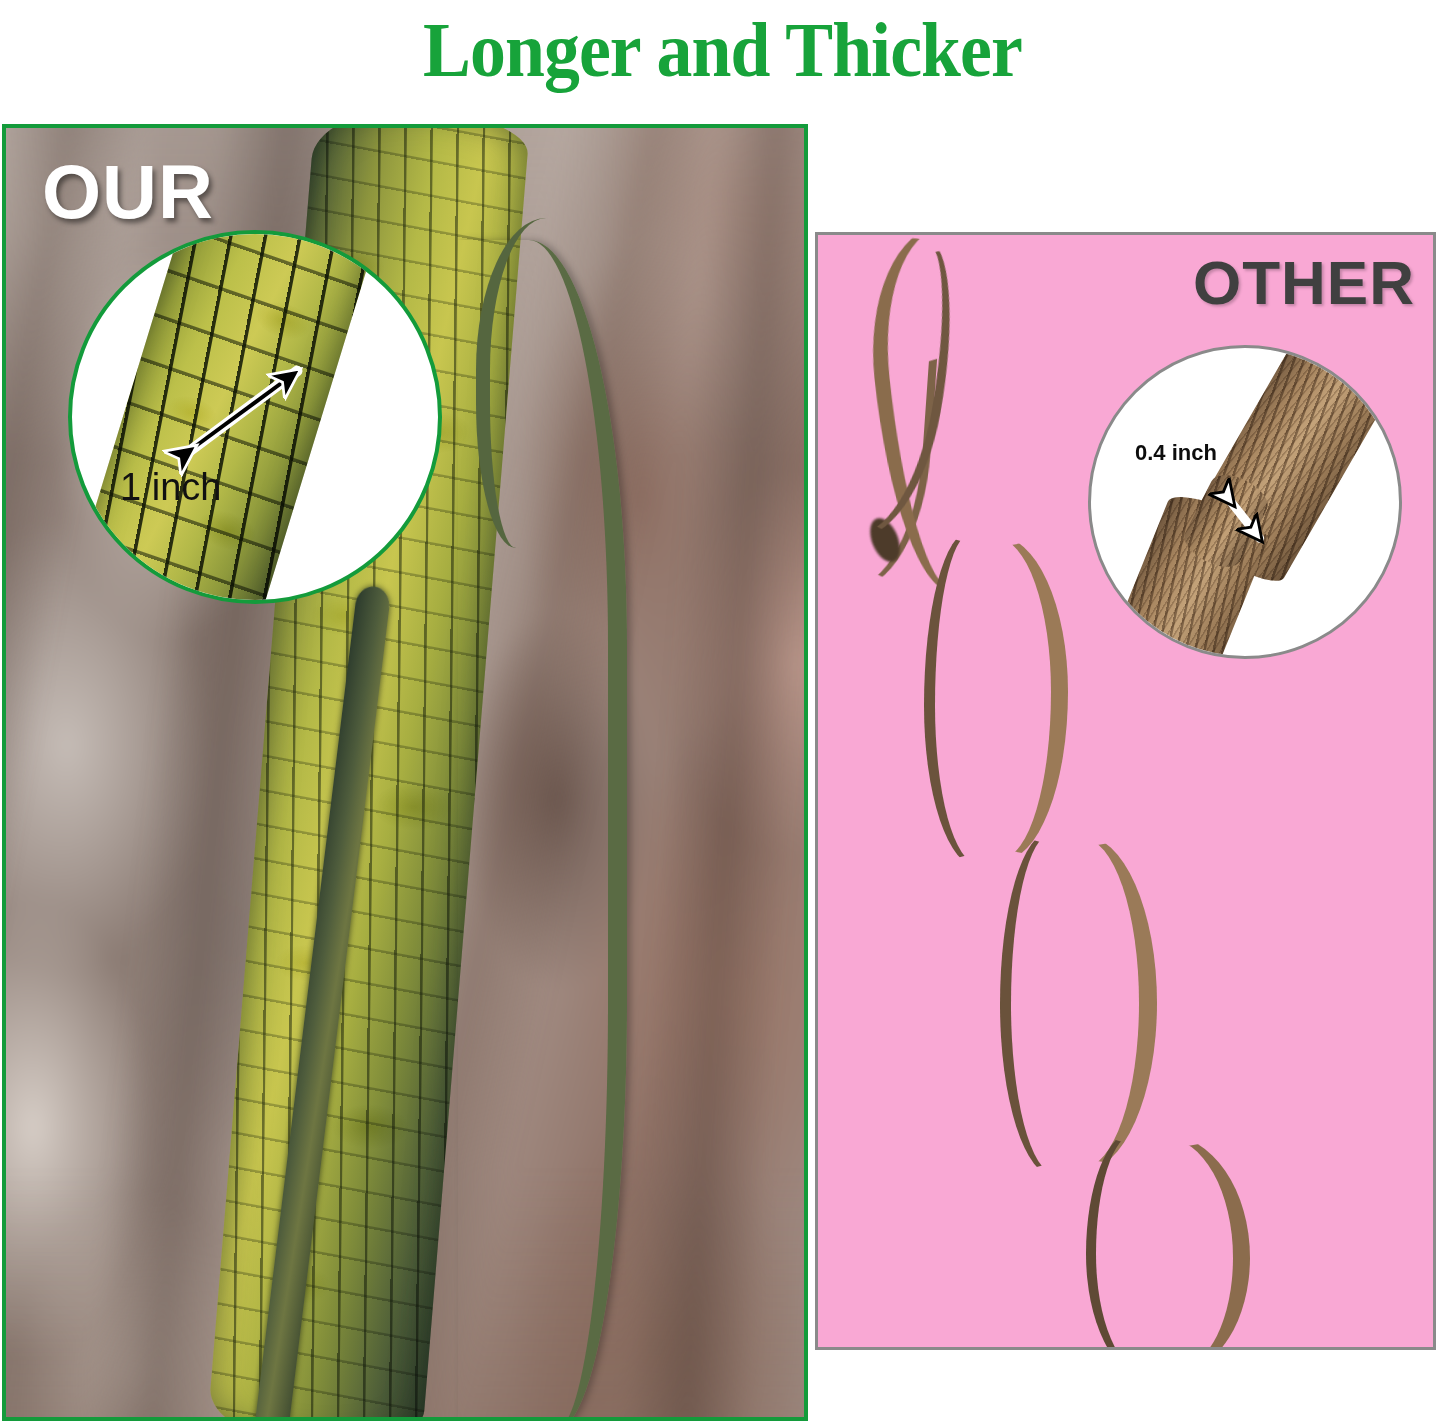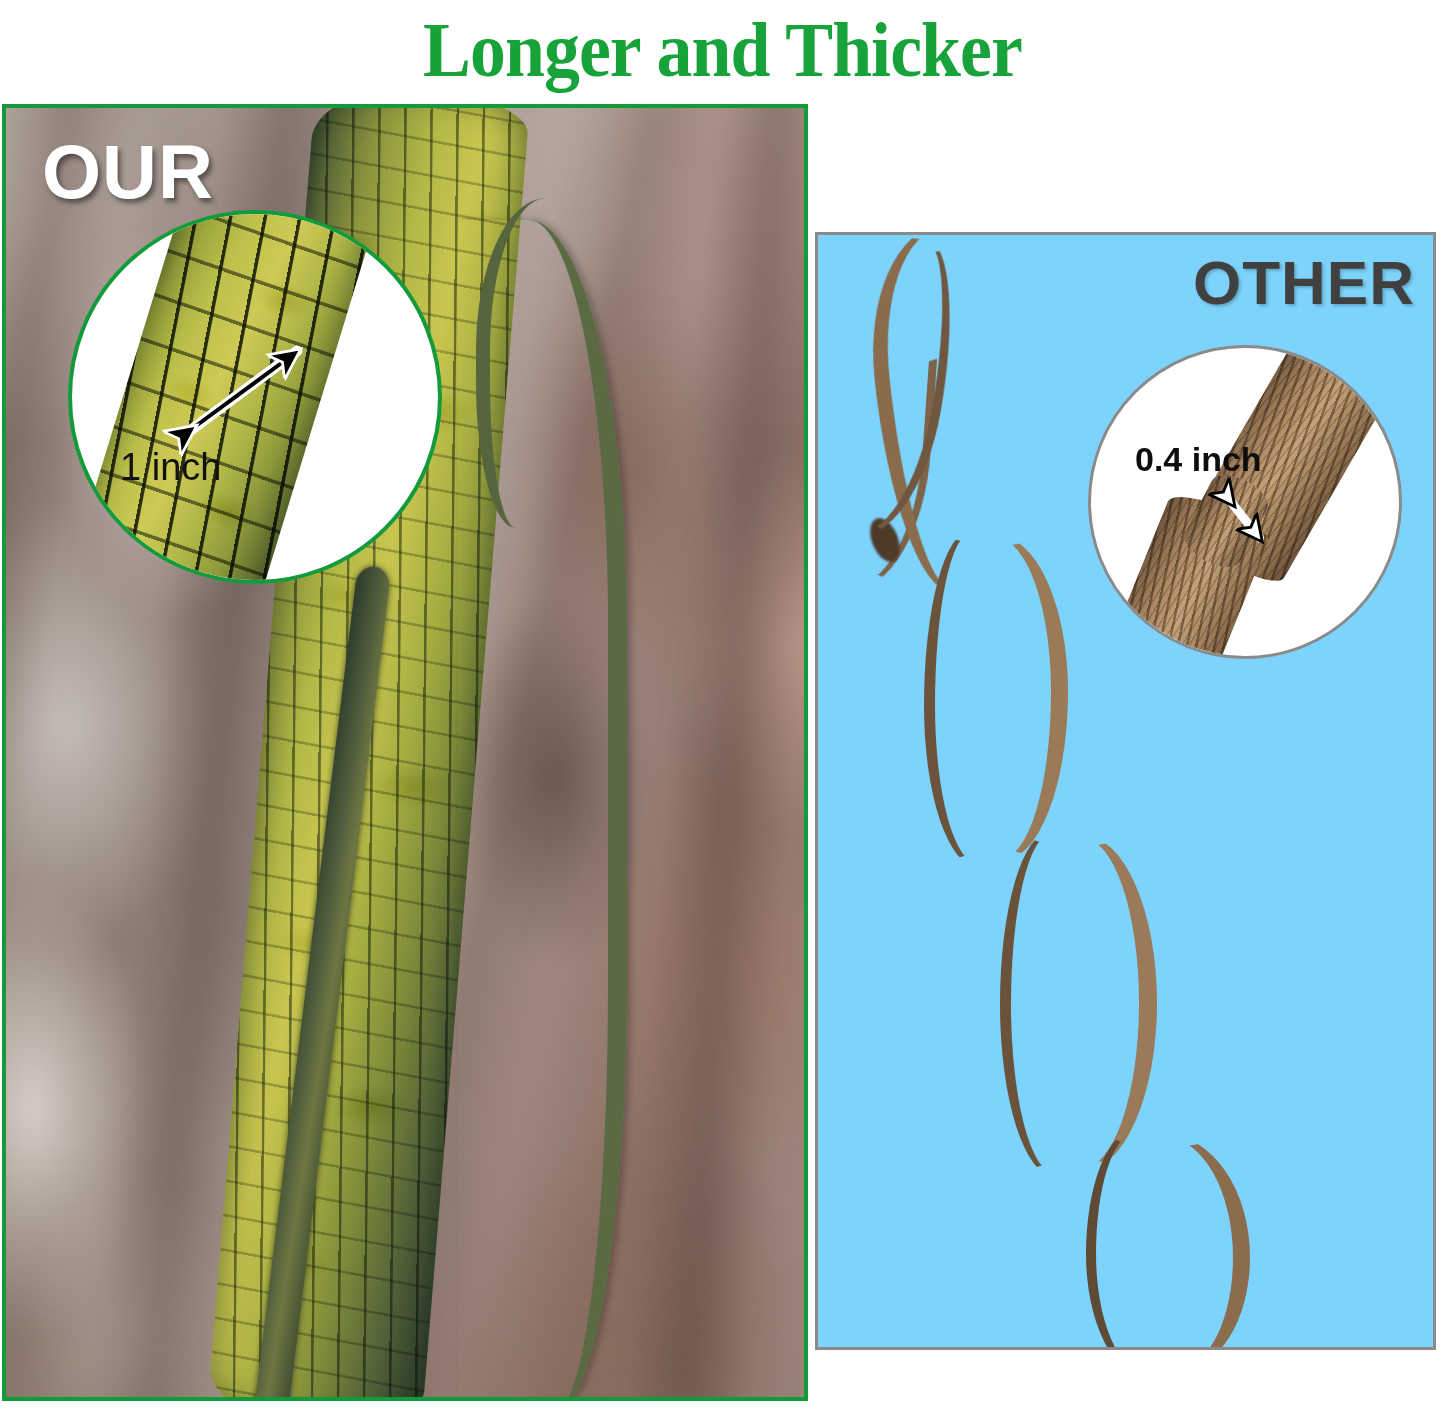--- a/index.html
+++ b/index.html
@@ -31,21 +31,21 @@
     transform: scaleX(0.92);
     transform-origin: center top;
     white-space: nowrap;
     user-select: none;
   }
 
   
   .panel-our {
     position: absolute;
     left: 2px;
-    top: 104px;
+    top: 124px;
     width: 806px;
     height: 1297px;
     border: 4px solid #139b3b;
     box-sizing: border-box;
     overflow: hidden;
     background: #8d837e;
   }
 
   
   .bark {
@@ -250,21 +250,21 @@
 
   
   .panel-other {
     position: absolute;
     left: 815px;
     top: 232px;
     width: 621px;
     height: 1118px;
     border: 3px solid #8a8a8a;
     box-sizing: border-box;
-    background: #7dd3fc;
+    background: #f9a8d4;
     overflow: hidden;
   }
   .other-label {
     position: absolute;
     right: 18px;
     top: 12px;
     font-size: 62px;
     font-weight: bold;
     color: #404040;
     letter-spacing: 1px;
@@ -390,21 +390,21 @@
     background-image:
       repeating-linear-gradient(80deg, rgba(70,50,32,0.45) 0px, rgba(70,50,32,0.45) 2px, rgba(0,0,0,0) 3px, rgba(0,0,0,0) 9px),
       repeating-linear-gradient(100deg, rgba(95,70,45,0.28) 0px, rgba(95,70,45,0.28) 1px, rgba(0,0,0,0) 2px, rgba(0,0,0,0) 6px);
     mix-blend-mode: multiply;
   }
 
   .label-04inch {
     position: absolute;
     left: 44px;
     top: 92px;
-    font-size: 34px;
+    font-size: 22px;
     font-weight: bold;
     color: #0d0d0d;
     user-select: none;
   }
 </style>
 </head>
 <body>
 
 <div class="headline">Longer and Thicker</div>
 

